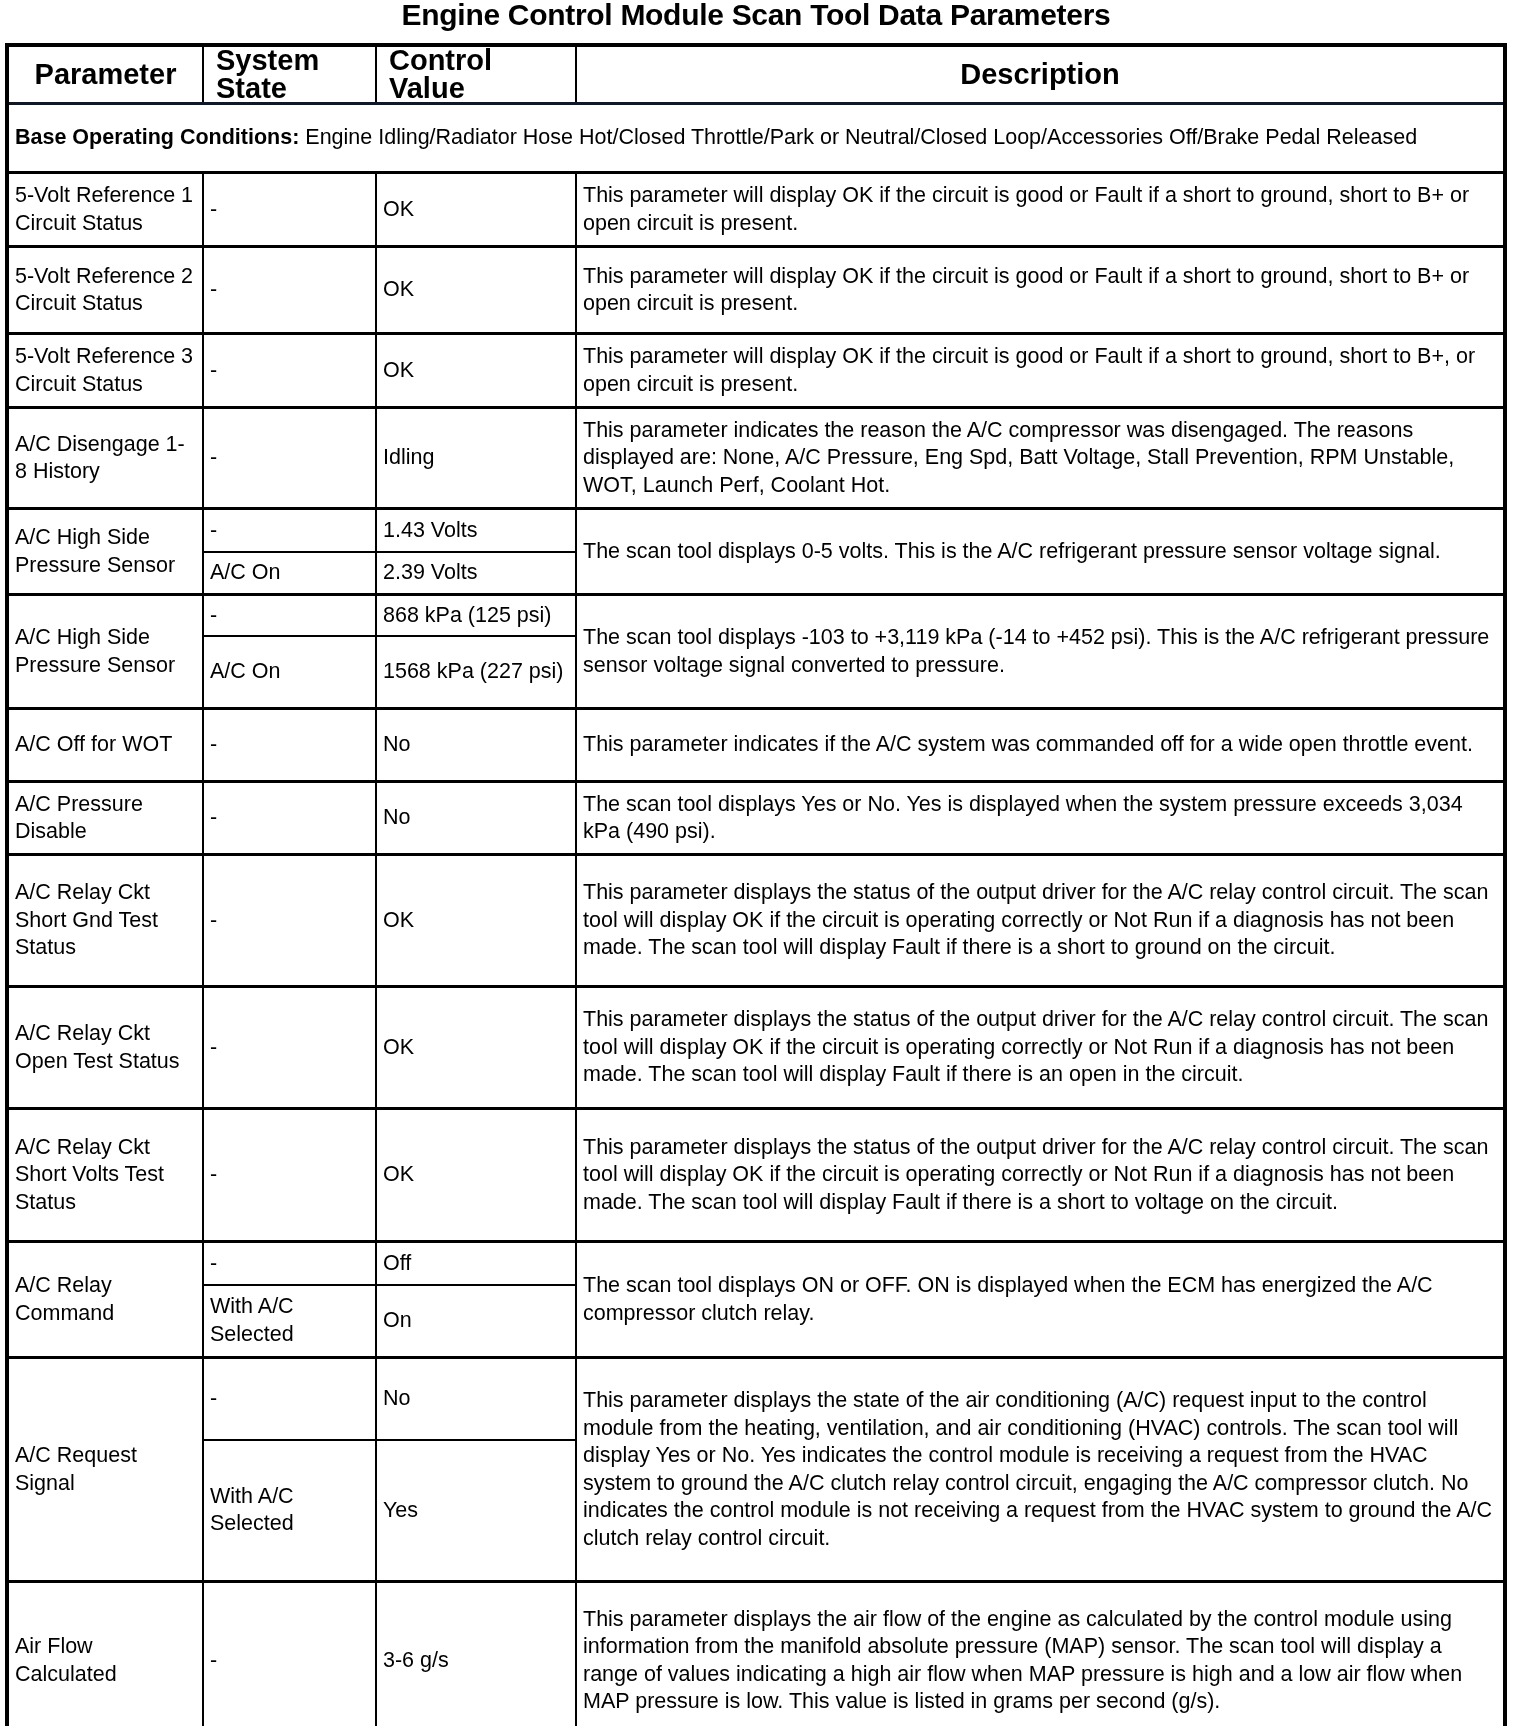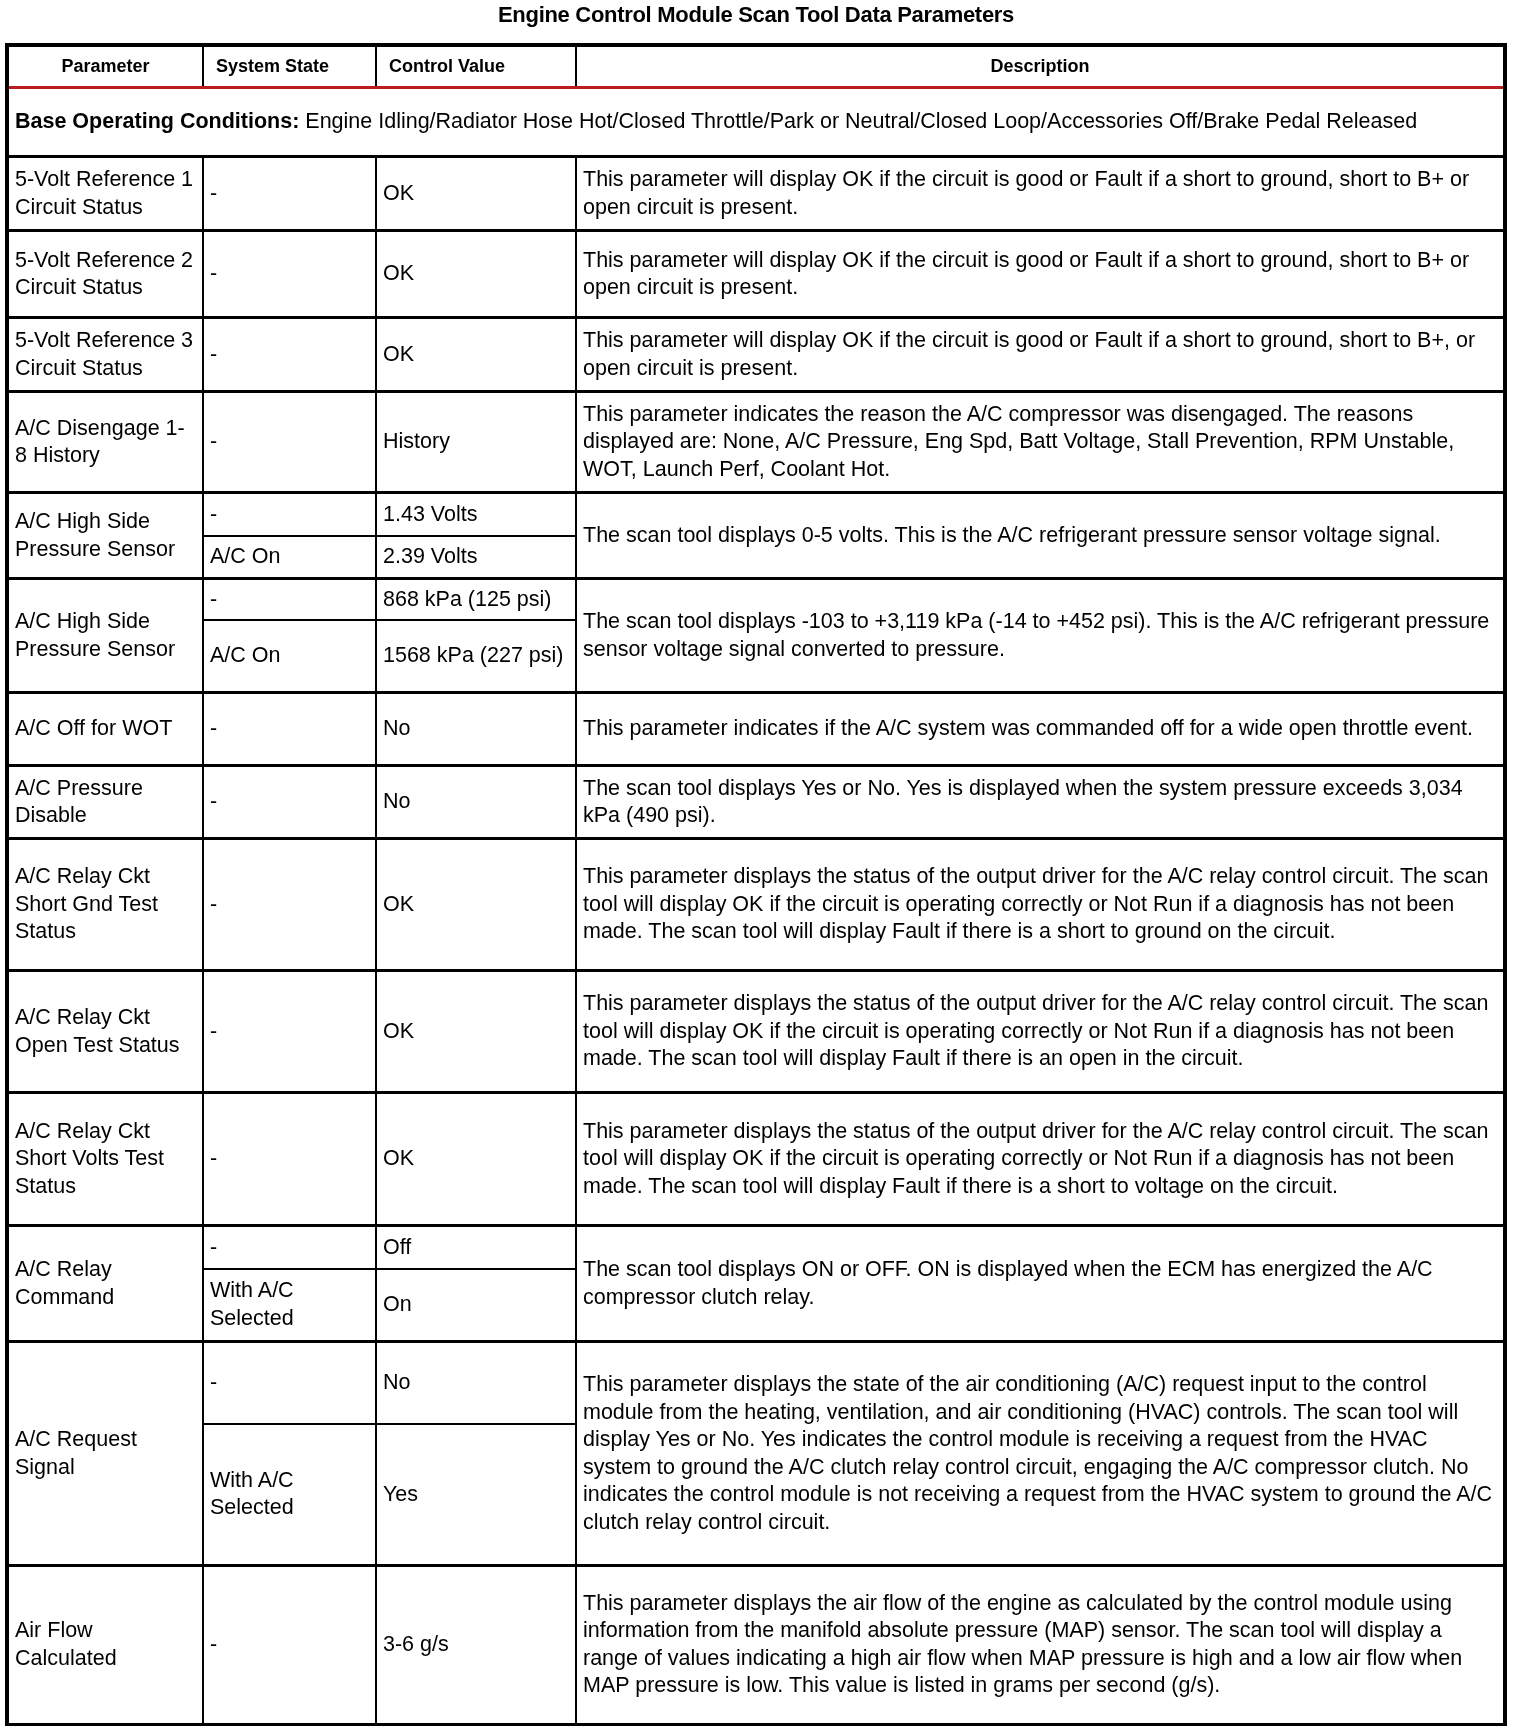--- a/index.html
+++ b/index.html
@@ -2,36 +2,36 @@
 <html><head>
 <meta charset="utf-8">
 <style>
   html, body { margin: 0; padding: 0; background: #ffffff; }
   body {
     width: 1520px; height: 1726px; position: relative; overflow: hidden;
     font-family: "Liberation Sans", sans-serif; color: #000;
   }
   .title {
     position: absolute; left: 0; top: 0; width: 1512px; height: 30px;
-    text-align: center; font-weight: bold; font-size: 22px; line-height: 30px;
+    text-align: center; font-weight: bold; font-size: 30px; line-height: 30px;
     letter-spacing: -0.3px;
   }
   table.params {
     position: absolute; left: 5px; top: 43px;
     width: 1502px; border-collapse: collapse; table-layout: fixed;
     border: 4px solid #000;
   }
   table.params td, table.params th {
     border: 2px solid #000; padding: 0 6px; vertical-align: middle;
     font-size: 21.5px; line-height: 27.5px; text-align: left;
     overflow: hidden;
   }
   table.params th {
-    font-weight: bold; text-align: center; font-size: 18px; height: 39px;
-    border-bottom: 3px solid #b91c1c;
+    font-weight: bold; text-align: center; font-size: 29px; height: 39px;
+    border-bottom: 3px solid #0f172a;
   }
   table.params th.left { text-align: left; padding-left: 12px; }
   .base-row td { height: 66px; vertical-align: top; padding-top: 4px; }
   .base-label { font-weight: bold; }
   .col-param { width: 196px; }
   .col-state { width: 173px; }
   .col-expected { width: 200px; }
   .col-desc { width: auto; }
   td.param { padding-left: 4px; }
   tr.group-top td { border-top: 3px solid #000; }
@@ -74,21 +74,21 @@
       </tr>
       <tr class="group-top" style="height: 74px;">
         <td class="param" rowspan="1">5-Volt Reference 3 Circuit Status</td>
         <td>-</td>
         <td>OK</td>
         <td rowspan="1">This parameter will display OK if the circuit is good or Fault if a short to ground, short to B+, or open circuit is present.</td>
       </tr>
       <tr class="group-top" style="height: 101px;">
         <td class="param" rowspan="1">A/C Disengage 1-8 History</td>
         <td>-</td>
-        <td>History</td>
+        <td>Idling</td>
         <td rowspan="1">This parameter indicates the reason the A/C compressor was disengaged. The reasons displayed are: None, A/C Pressure, Eng Spd, Batt Voltage, Stall Prevention, RPM Unstable, WOT, Launch Perf, Coolant Hot.</td>
       </tr>
       <tr class="group-top" style="height: 43px;">
         <td class="param" rowspan="2">A/C High Side Pressure Sensor</td>
         <td>-</td>
         <td>1.43 Volts</td>
         <td rowspan="2">The scan tool displays 0-5 volts. This is the A/C refrigerant pressure sensor voltage signal.</td>
       </tr>
       <tr style="height: 43px;">
         <td>A/C On</td>

